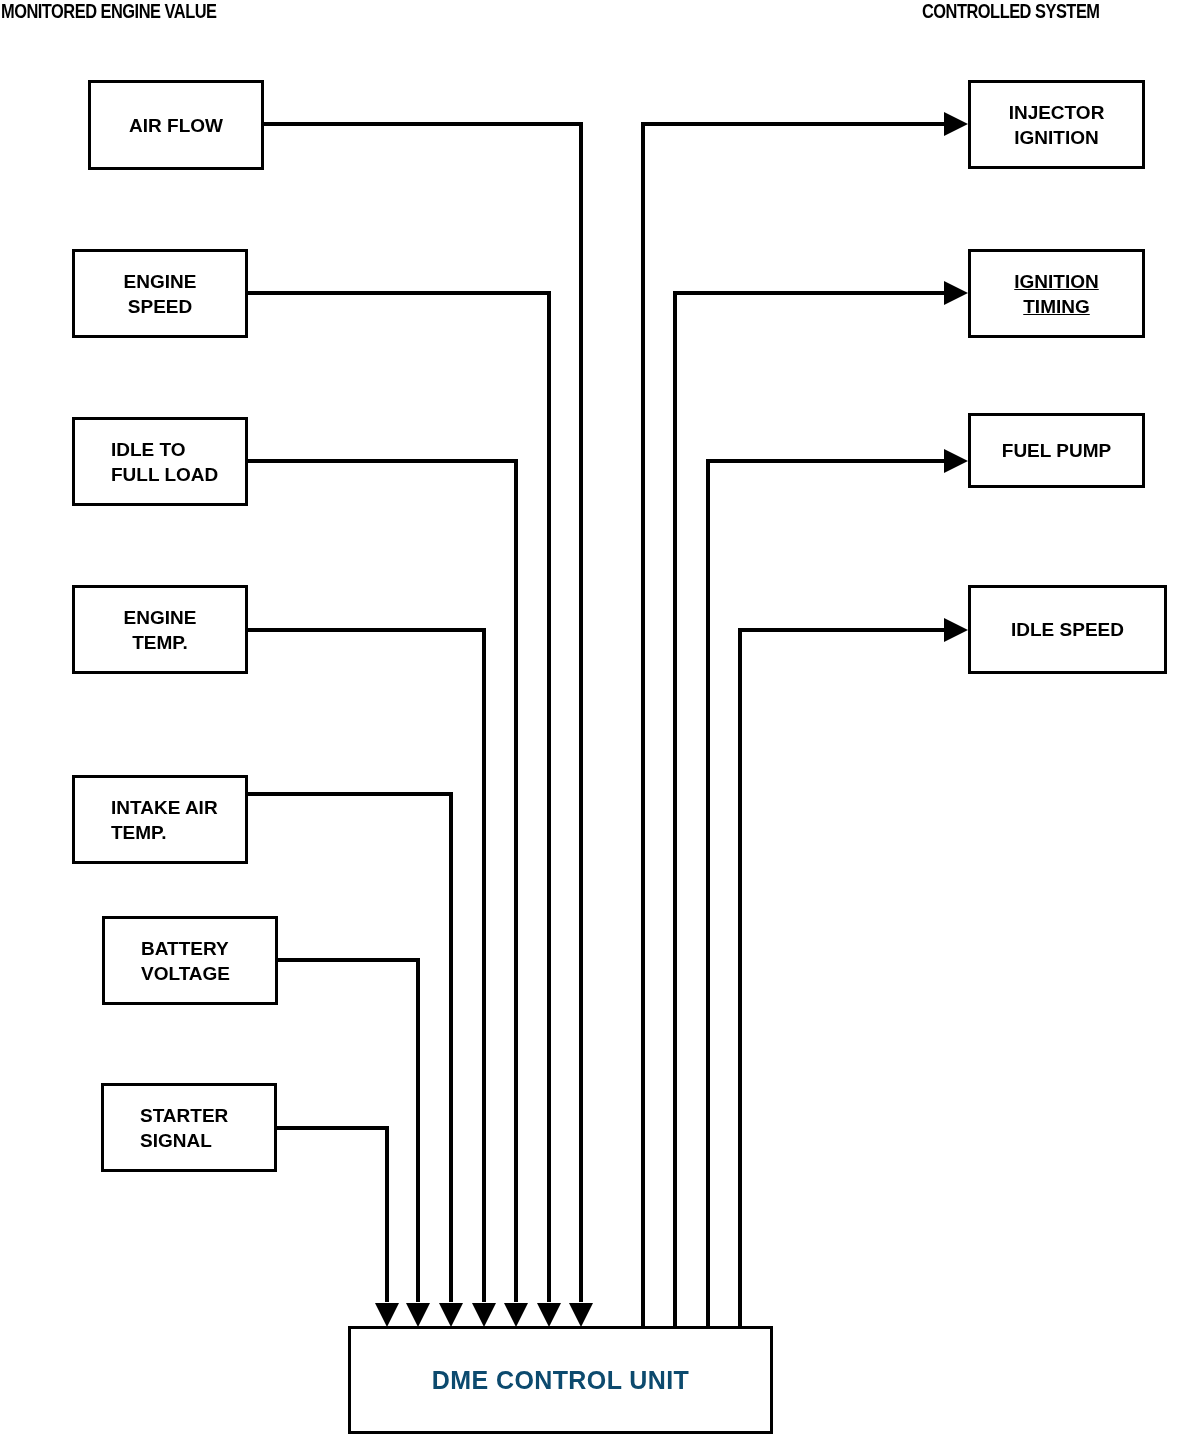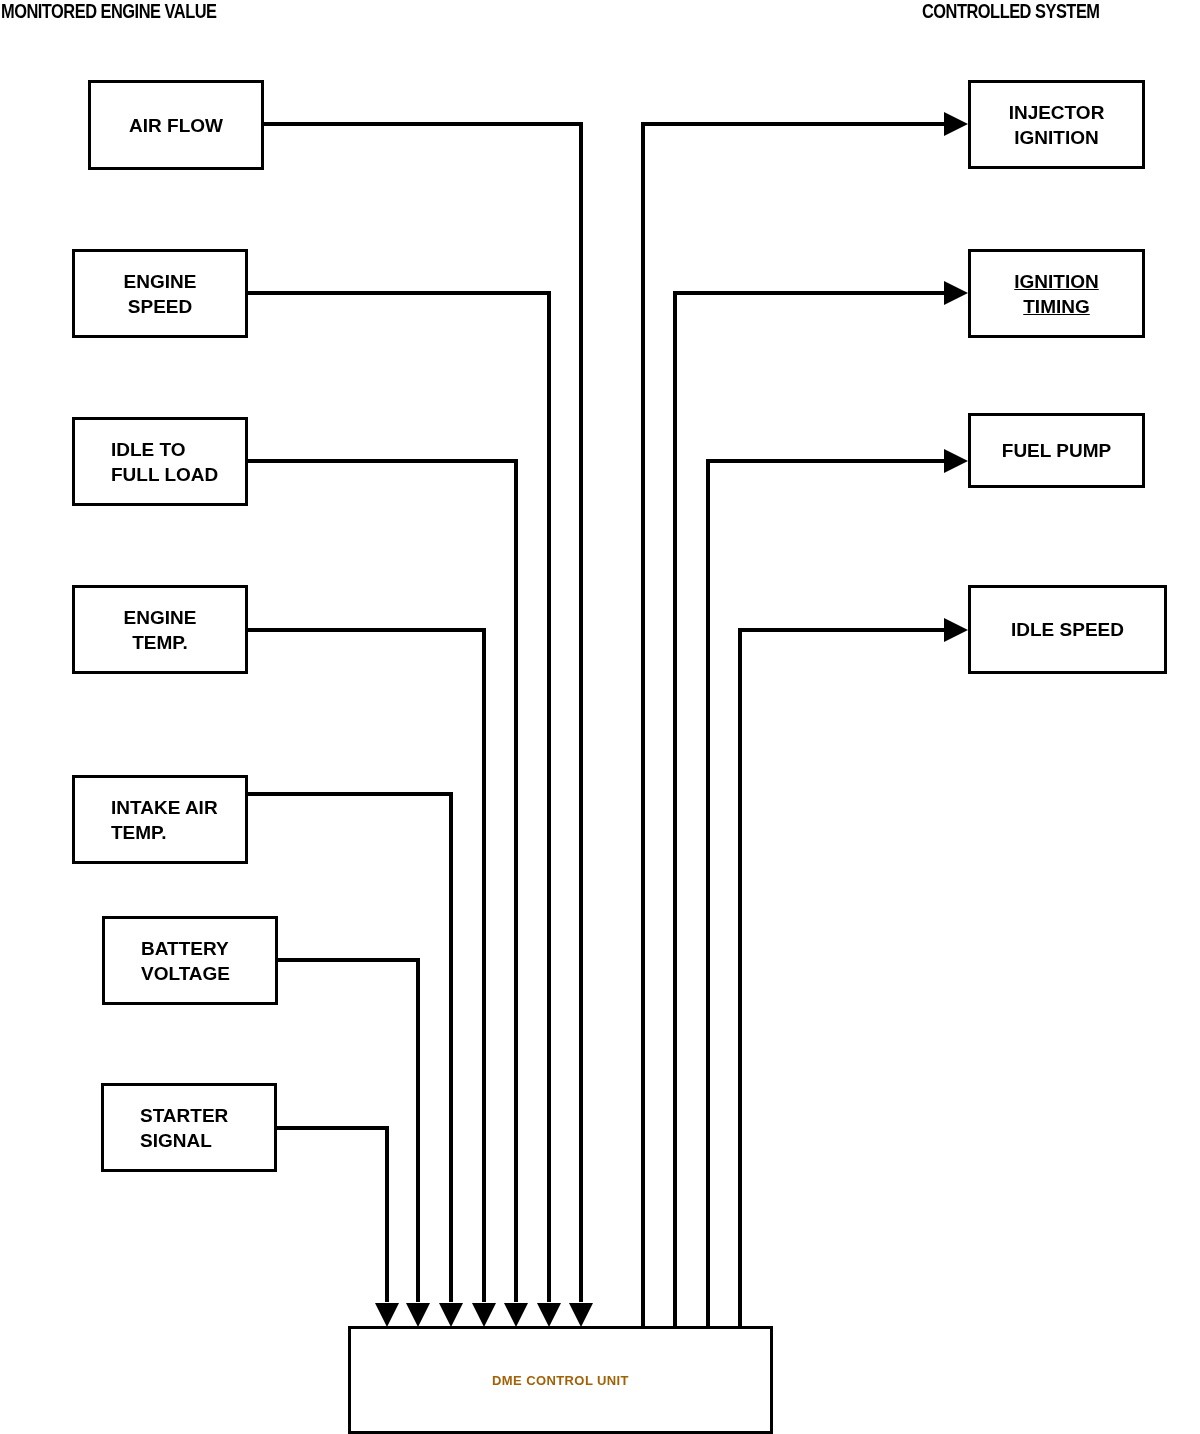--- a/index.html
+++ b/index.html
@@ -59,23 +59,23 @@
     border: 3px solid #000000;
     background: #ffffff;
     display: flex;
     align-items: center;
     justify-content: center;
     z-index: 5;
   }
   #dme-box .node-label {
     font-family: "Liberation Sans", sans-serif;
     font-weight: bold;
-    font-size: 13px;
+    font-size: 25px;
     letter-spacing: 0.4px;
-    color: #a16207;
+    color: #0c4a6e;
   }
 
   #wire-layer {
     position: absolute;
     left: 0;
     top: 0;
     width: 1200px;
     height: 1434px;
     z-index: 2;
   }

